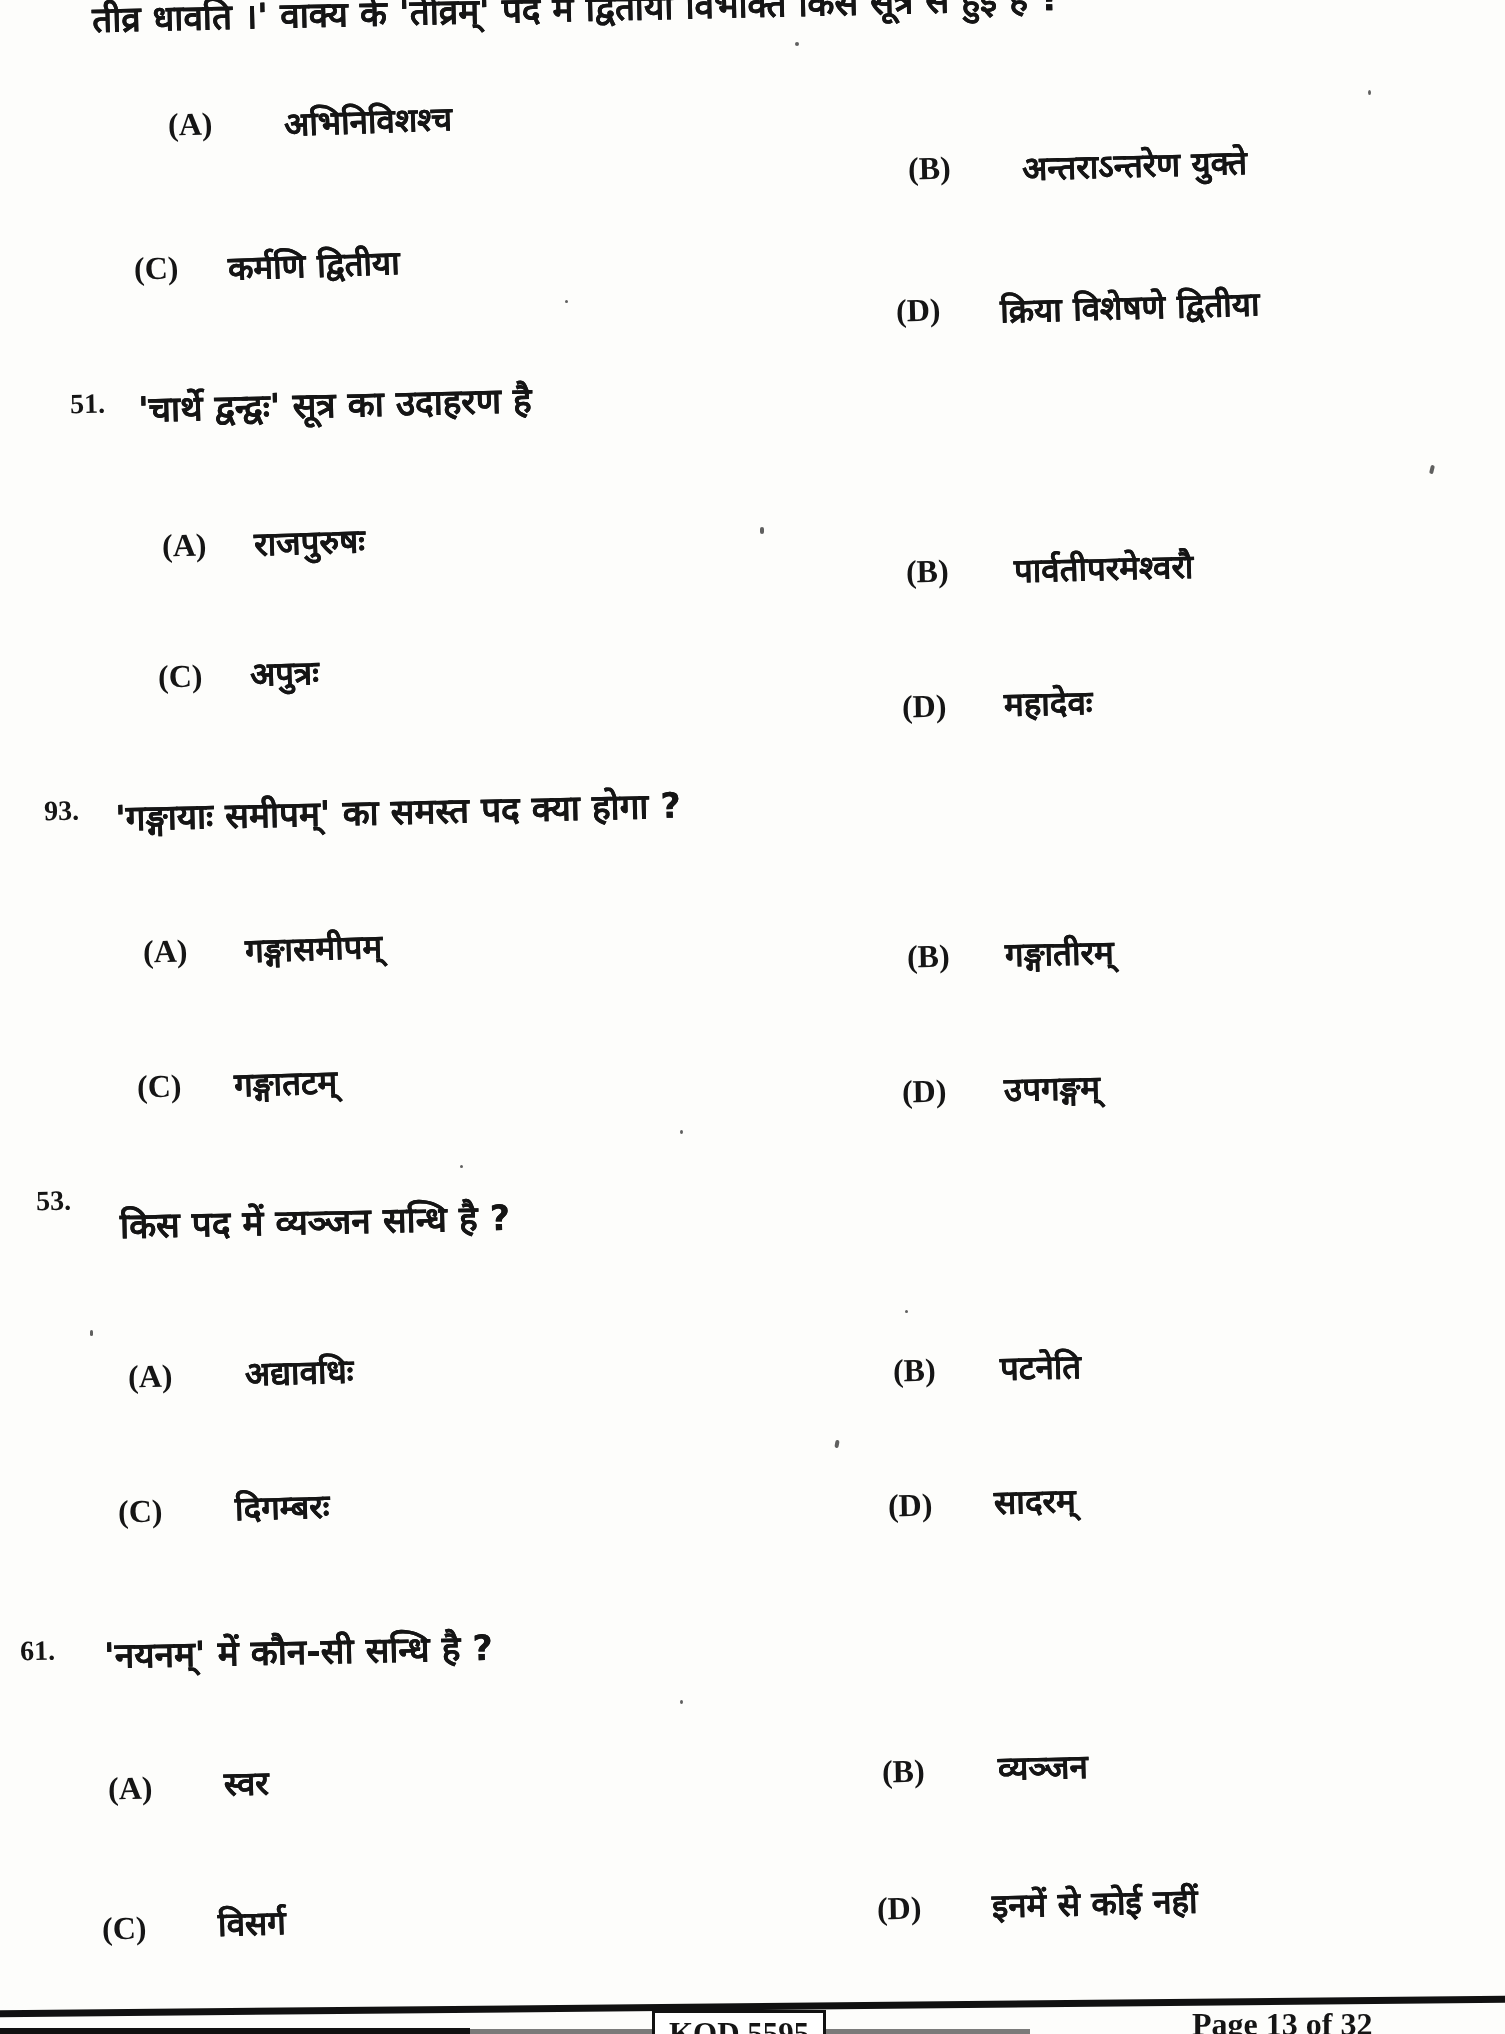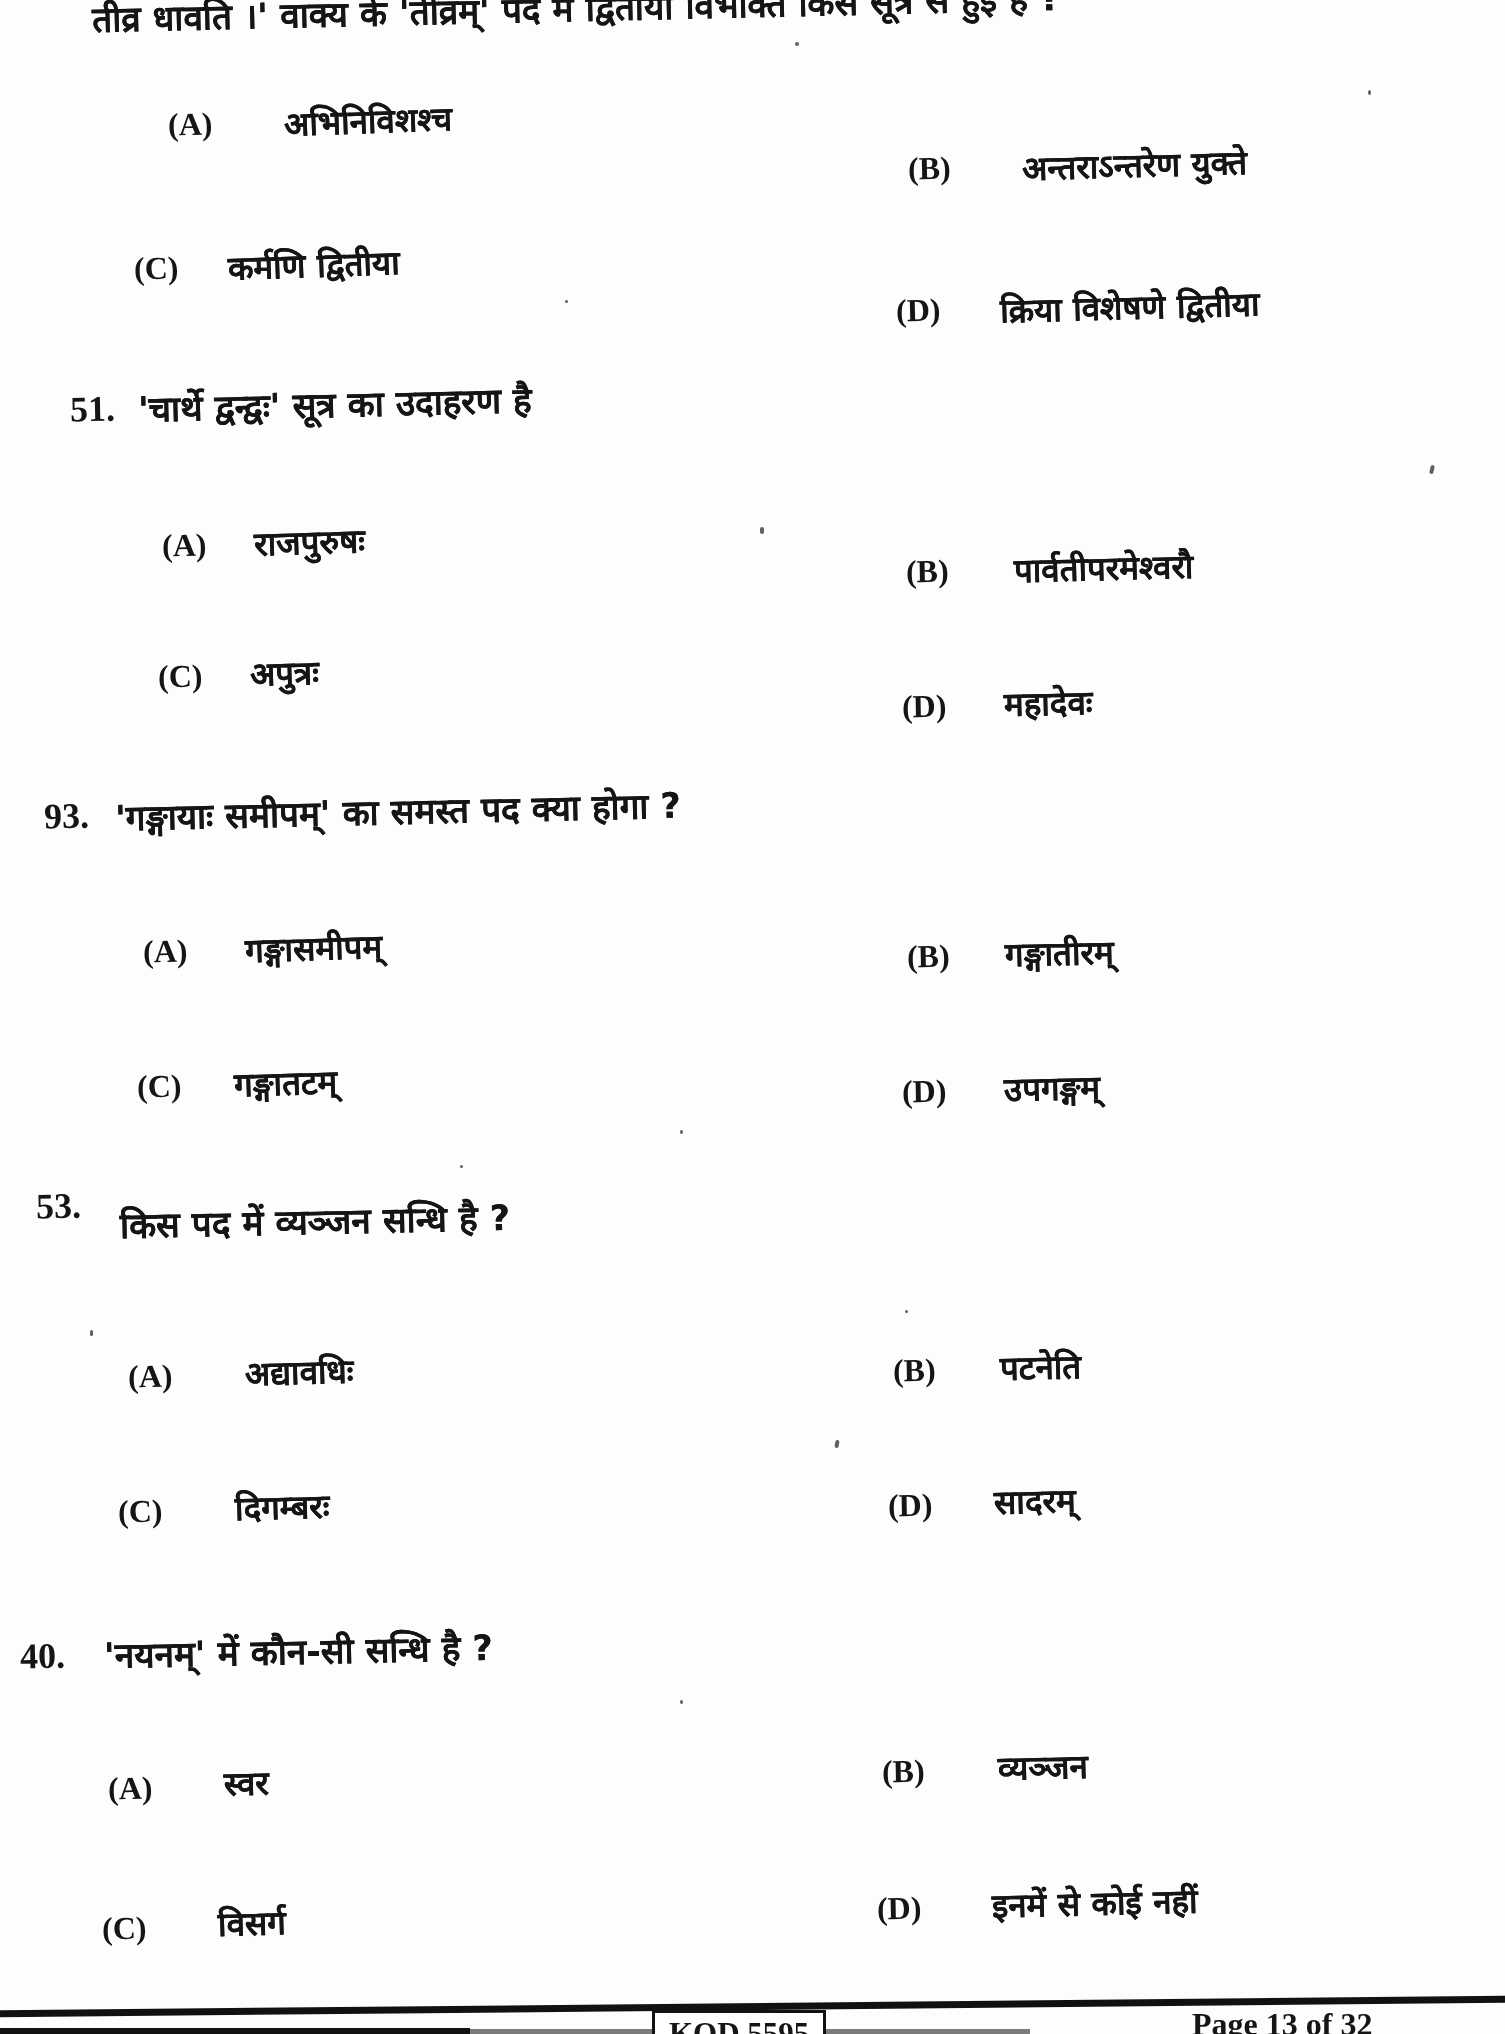--- a/index.html
+++ b/index.html
@@ -4,21 +4,21 @@
 <style>
   html,body{margin:0;padding:0;}
   body{
     width:1505px;height:2034px;
     background:#fdfdfb;
     overflow:hidden;position:relative;
     font-family:"DejaVu Sans",sans-serif;
     color:#151515;
   }
   .abs{position:absolute;white-space:nowrap;}
-  .qnum{font-family:"Liberation Serif",serif;font-size:36px;font-weight:600;}
+  .qnum{font-family:"Liberation Serif",serif;font-size:28px;font-weight:600;}
   .qtext{font-size:35px;font-weight:600;text-shadow:0 0 .6px #222;}
   .lbl{font-family:"Liberation Serif",serif;font-size:32px;font-weight:600;}
   .otext{font-size:33px;font-weight:600;text-shadow:0 0 .6px #222;}
   .rule{position:absolute;background:#111;}
   .sp{position:absolute;background:#2b2b2b;border-radius:50%;opacity:.75;}
   .codebox{
     position:absolute;border:3px solid #111;padding:3px 14px 30px 14px;
     font-family:"Liberation Serif",serif;font-size:31px;font-weight:700;
     background:#fff;
   }
@@ -82,21 +82,21 @@
 
 <div class="abs lbl" style="left:893px;top:1352px;transform:rotate(-1.1deg);">(B)</div>
 <div class="abs otext" style="left:1000px;top:1344px;transform:rotate(-1.4deg);">पटनेति</div>
 
 <div class="abs lbl" style="left:118px;top:1493px;transform:rotate(-1.2deg);">(C)</div>
 <div class="abs otext" style="left:235px;top:1484px;transform:rotate(-1.6deg);">दिगम्बरः</div>
 
 <div class="abs lbl" style="left:888px;top:1487px;transform:rotate(-1.1deg);">(D)</div>
 <div class="abs otext" style="left:994px;top:1478px;transform:rotate(-1.4deg);">सादरम्</div>
 
-<div class="abs qnum" style="left:20px;top:1635px;transform:rotate(-1deg);">40.</div>
+<div class="abs qnum" style="left:20px;top:1635px;transform:rotate(-1deg);">61.</div>
 <div class="abs qtext" style="left:104px;top:1627px;transform:rotate(-1.2deg);">'नयनम्' में कौन-सी सन्धि है ?</div>
 
 <div class="abs lbl" style="left:108px;top:1770px;transform:rotate(-1.2deg);">(A)</div>
 <div class="abs otext" style="left:224px;top:1760px;transform:rotate(-1.6deg);">स्वर</div>
 
 <div class="abs lbl" style="left:882px;top:1753px;transform:rotate(-1.1deg);">(B)</div>
 <div class="abs otext" style="left:998px;top:1744px;transform:rotate(-1.4deg);">व्यञ्जन</div>
 
 <div class="abs lbl" style="left:102px;top:1910px;transform:rotate(-1.2deg);">(C)</div>
 <div class="abs otext" style="left:218px;top:1900px;transform:rotate(-1.6deg);">विसर्ग</div>

